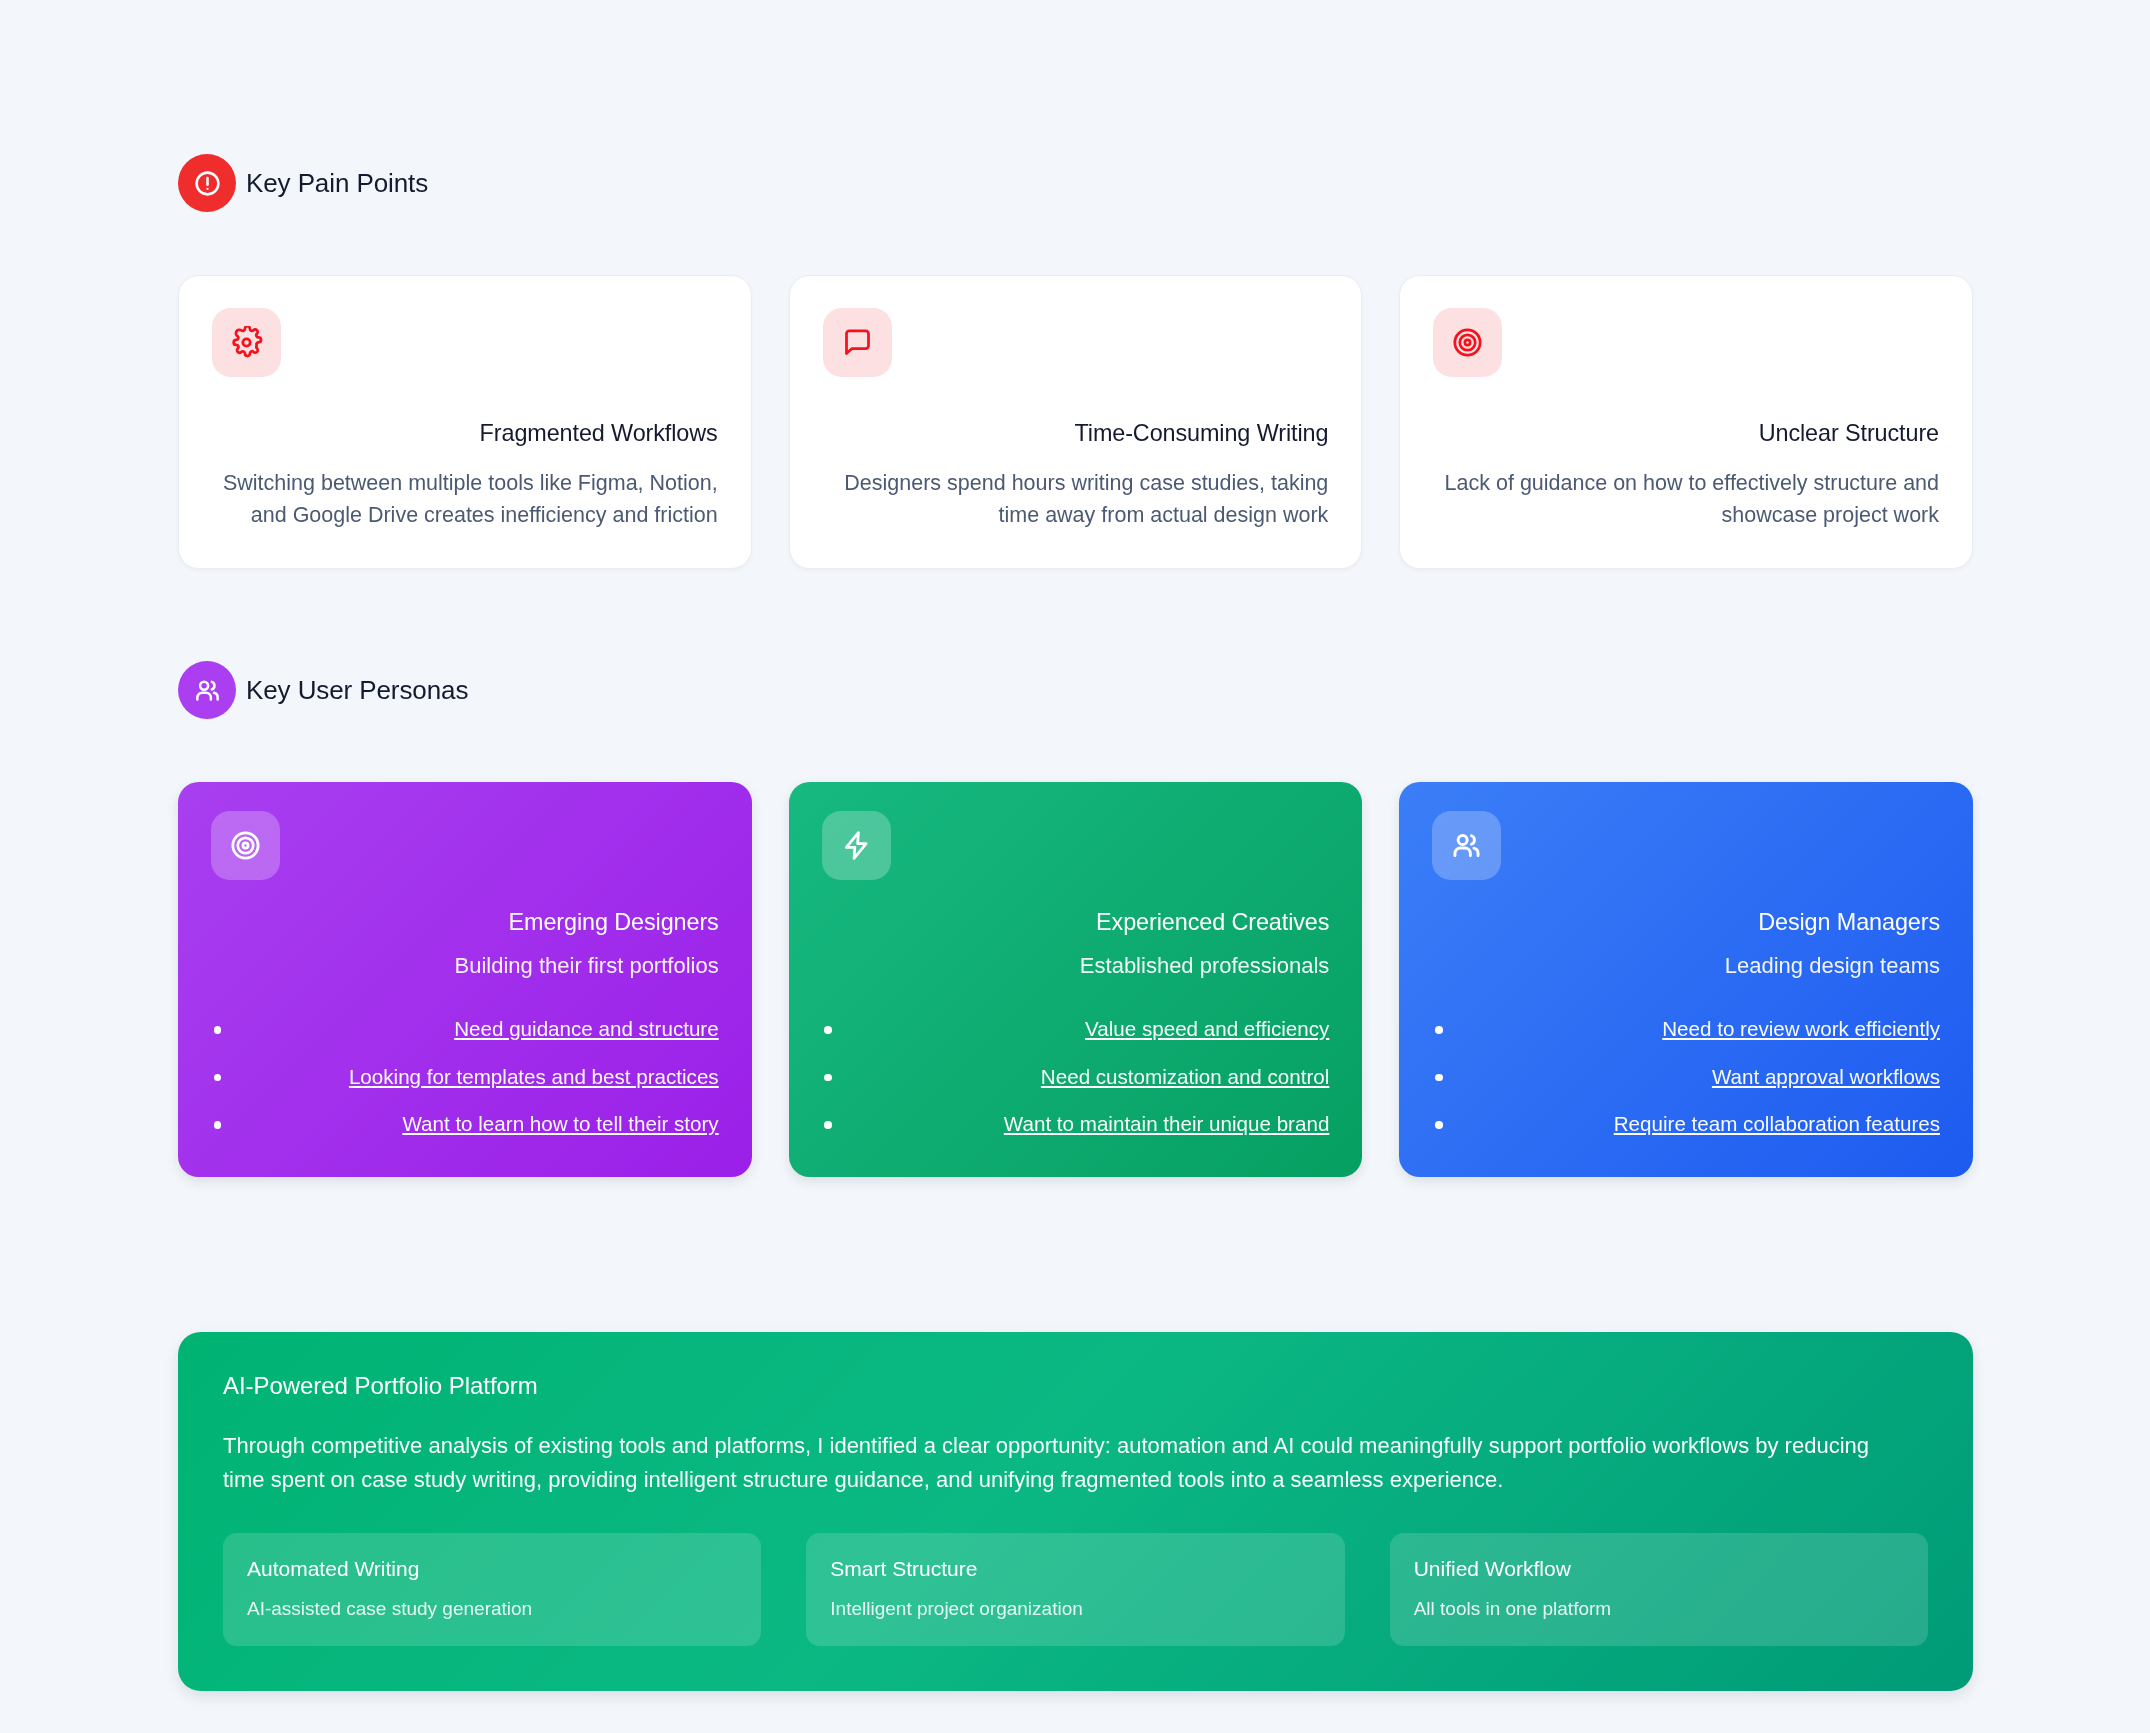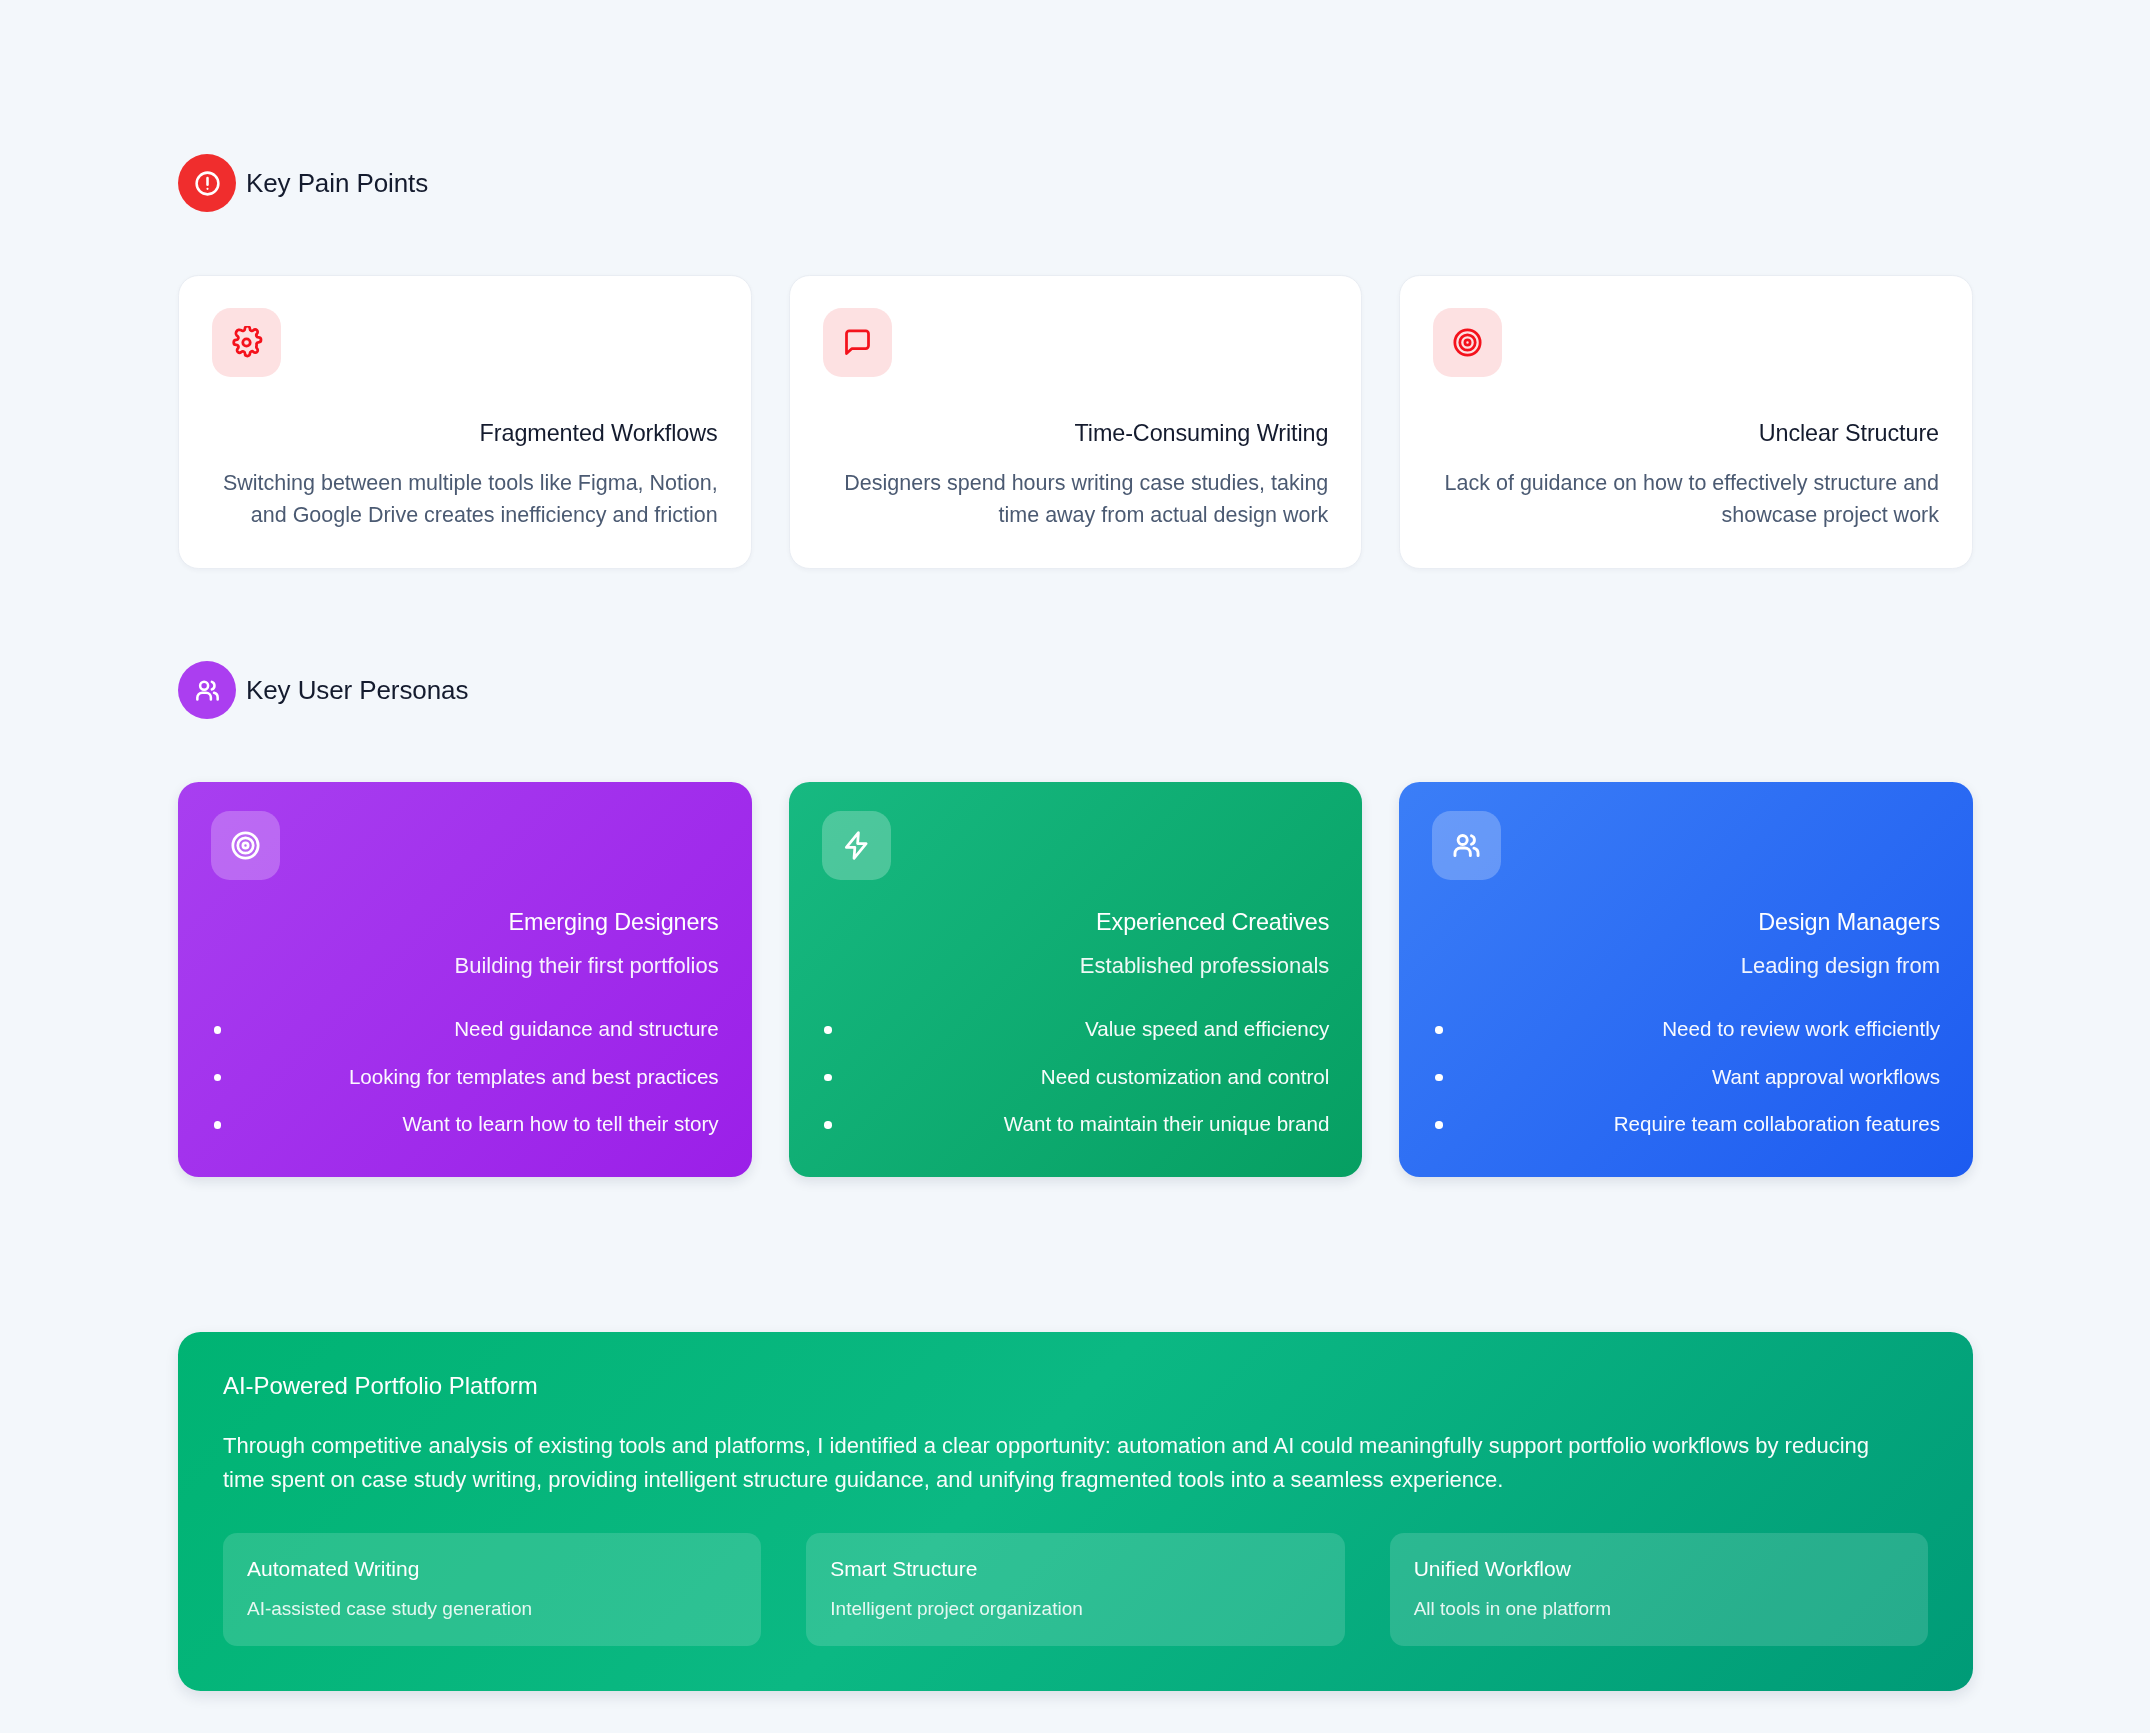--- a/index.html
+++ b/index.html
@@ -106,21 +106,21 @@
   .persona-name {
     font-size: 23.4px;
     margin-bottom: 17px;
     letter-spacing: -0.1px;
   }
   .persona-sub {
     font-size: 22px;
     color: rgba(255,255,255,0.93);
     margin-bottom: 36px;
   }
-  .persona-list { list-style: none; }
+  .persona-list { list-style: none; text-decoration: underline; }
   .persona-list li {
     font-size: 20.6px;
     line-height: 1.35;
     color: rgba(255,255,255,0.97);
     position: relative;
     padding-left: 24px;
     margin-bottom: 19.7px;
   }
   .persona-list li:last-child { margin-bottom: 0; }
   .persona-list li::before {
@@ -290,21 +290,21 @@
     <div class="persona-card persona-blue">
       <div class="icon-tile glass">
         <svg viewBox="0 0 24 24" fill="none" stroke="#ffffff" stroke-width="2.1" stroke-linecap="round" stroke-linejoin="round">
           <circle cx="9.2" cy="8" r="3.3"></circle>
           <path d="M3.6 19.4v-1.6a4 4 0 0 1 4-4h3.2a4 4 0 0 1 4 4v1.6"></path>
           <path d="M15.6 4.9a3.3 3.3 0 0 1 0 6.2"></path>
           <path d="M17.4 13.9a4 4 0 0 1 3 3.9v1.6"></path>
         </svg>
       </div>
       <div class="persona-name">Design Managers</div>
-      <div class="persona-sub">Leading design from</div>
+      <div class="persona-sub">Leading design teams</div>
       <ul class="persona-list">
         <li>Need to review work efficiently</li>
         <li>Want approval workflows</li>
         <li>Require team collaboration features</li>
       </ul>
     </div>
 
   </div>
 
   <div class="sp-cards-to-header"></div>

